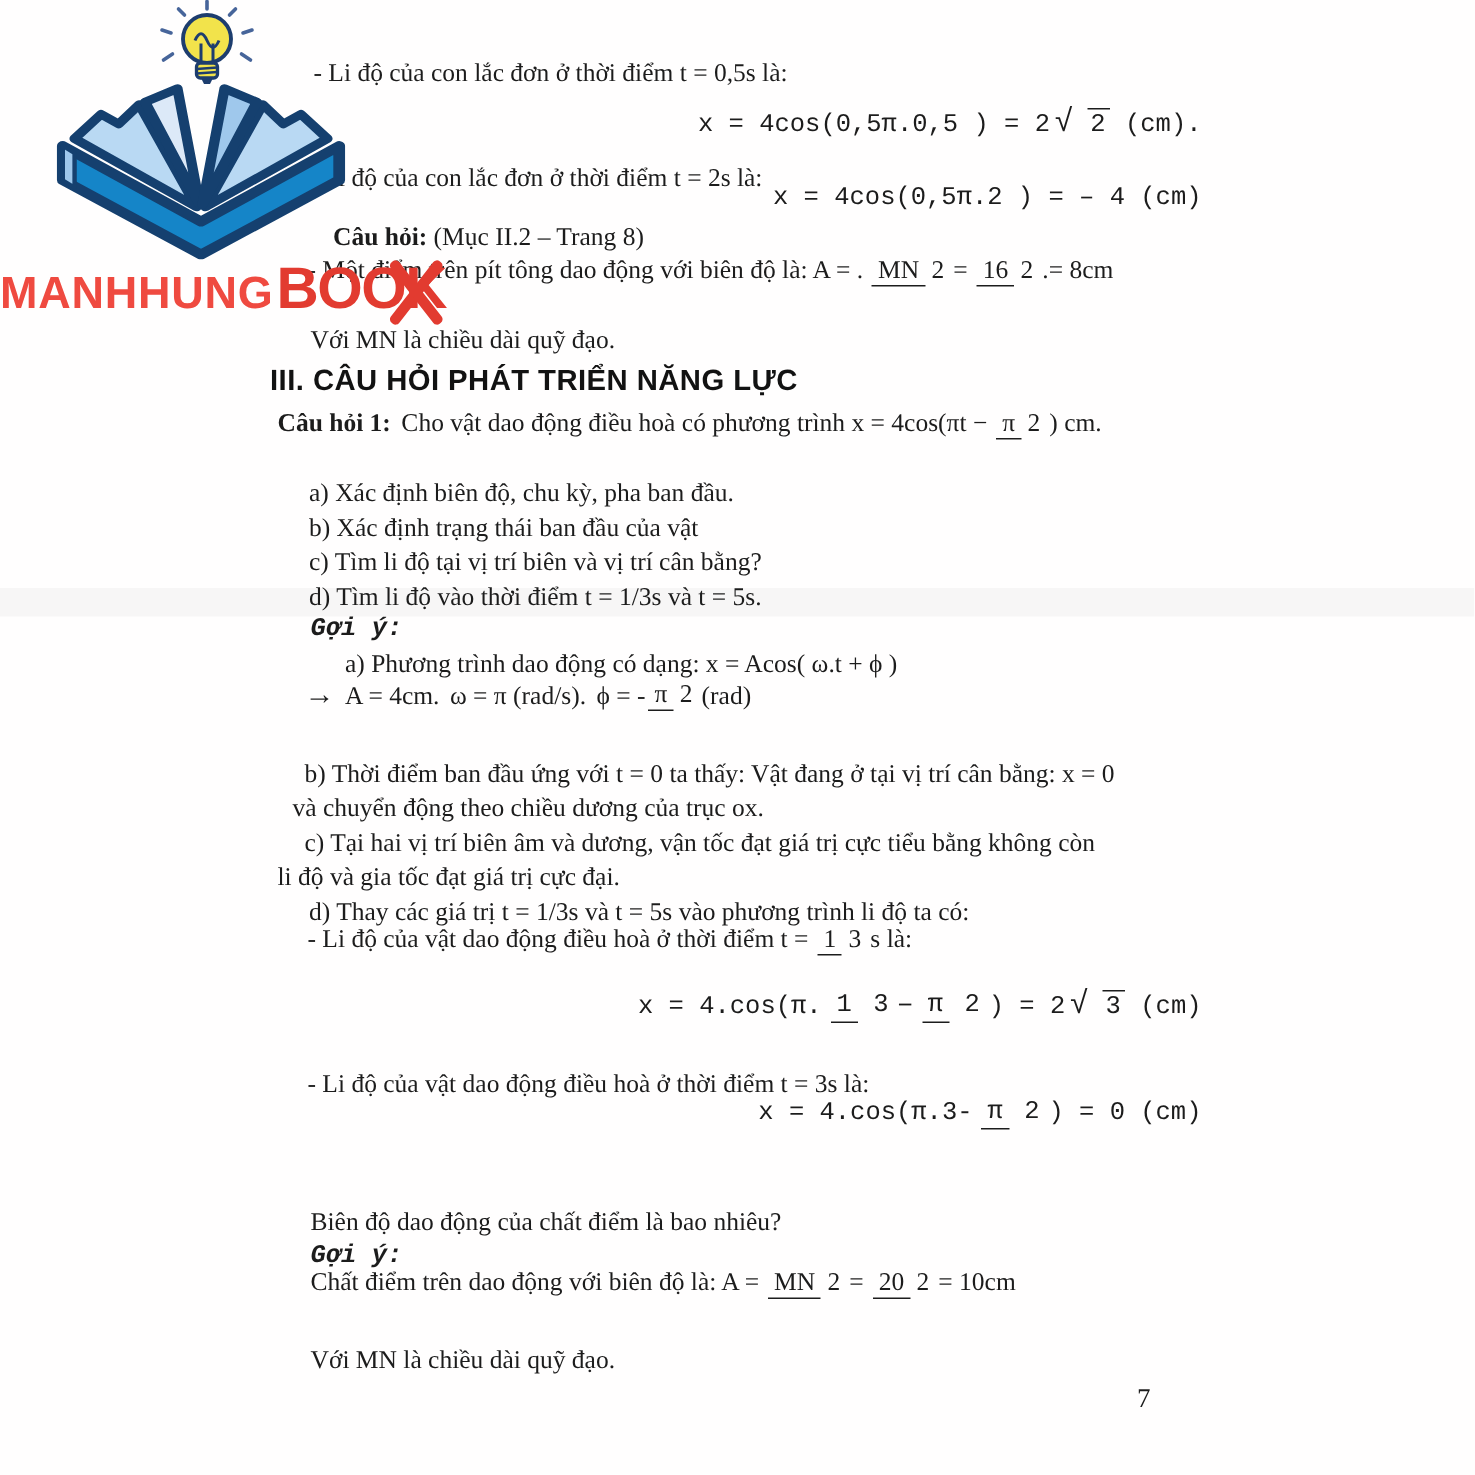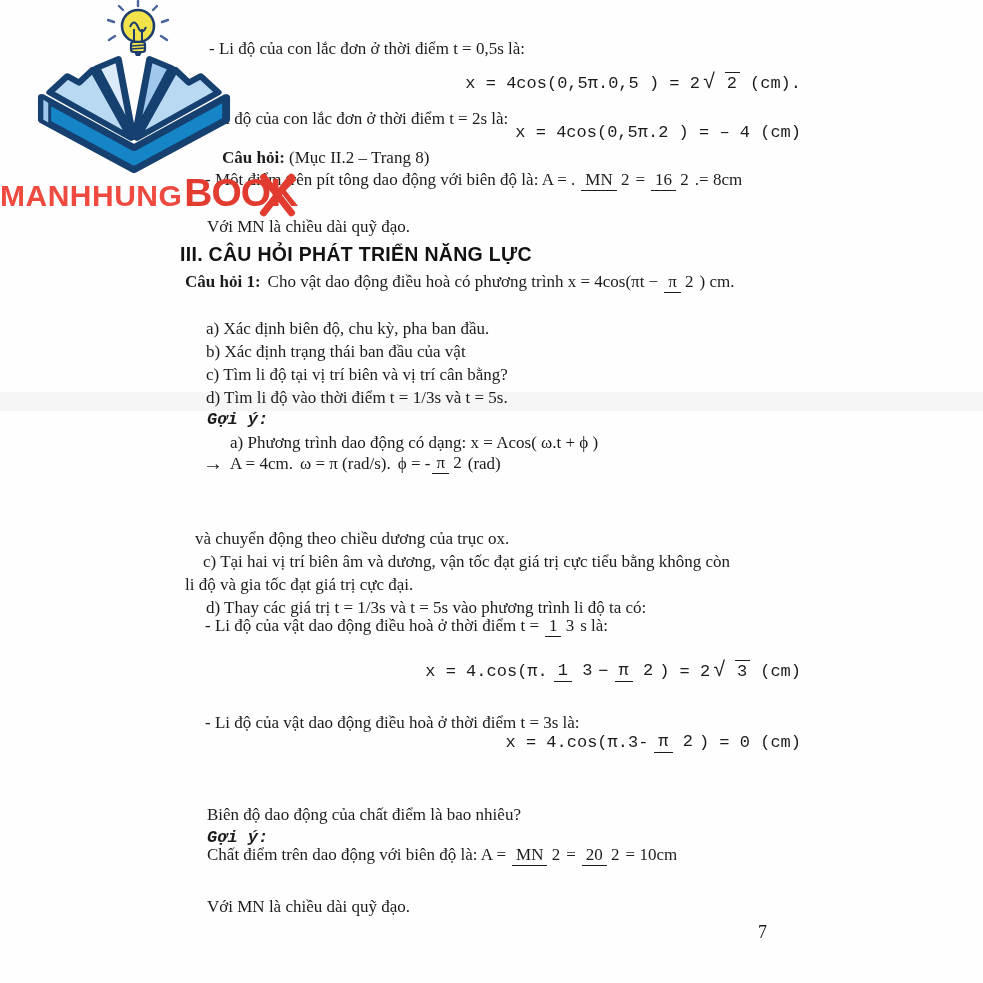--- a/index.html
+++ b/index.html
@@ -111,20 +111,21 @@
     <span class="gap-r">A = 4cm.</span>
     <span class="gap-r">ω = π (rad/s).</span>
     <span>ϕ = -</span>
     <span class="frac" style="margin-left:2px;">
       <span class="num">π</span>
       <span class="den">2</span>
     </span>
     <span>(rad)</span>
   </div>
 
+  <div class="line" style="left:203px;top:505px;">b) Thời điểm ban đầu ứng với t = 0 ta thấy: Vật đang ở tại vị trí cân bằng: x = 0</div>
   <div class="line" style="left:195px;top:528px;">và chuyển động theo chiều dương của trục ox.</div>
   <div class="line" style="left:203px;top:551px;">c) Tại hai vị trí biên âm và dương, vận tốc đạt giá trị cực tiểu bằng không còn</div>
   <div class="line" style="left:185px;top:574px;">li độ và gia tốc đạt giá trị cực đại.</div>
   <div class="line" style="left:206px;top:597px;">d) Thay các giá trị t = 1/3s và t = 5s vào phương trình li độ ta có:</div>
 
   <div class="fline" style="left:205px;top:616px;">
     <span>- Li độ của vật dao động điều hoà ở thời điểm t =</span>
     <span class="frac">
       <span class="num">1</span>
       <span class="den">3</span>

